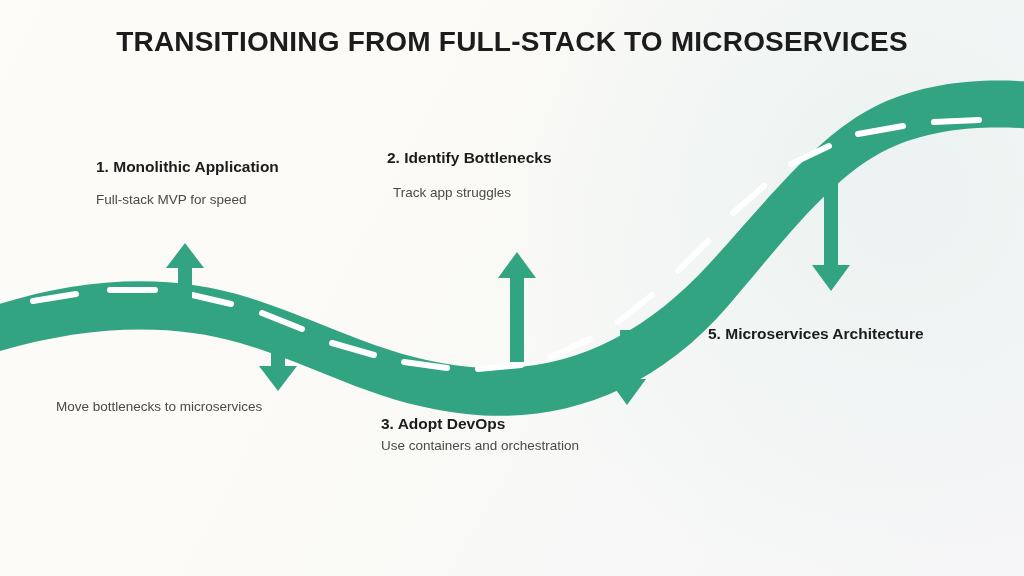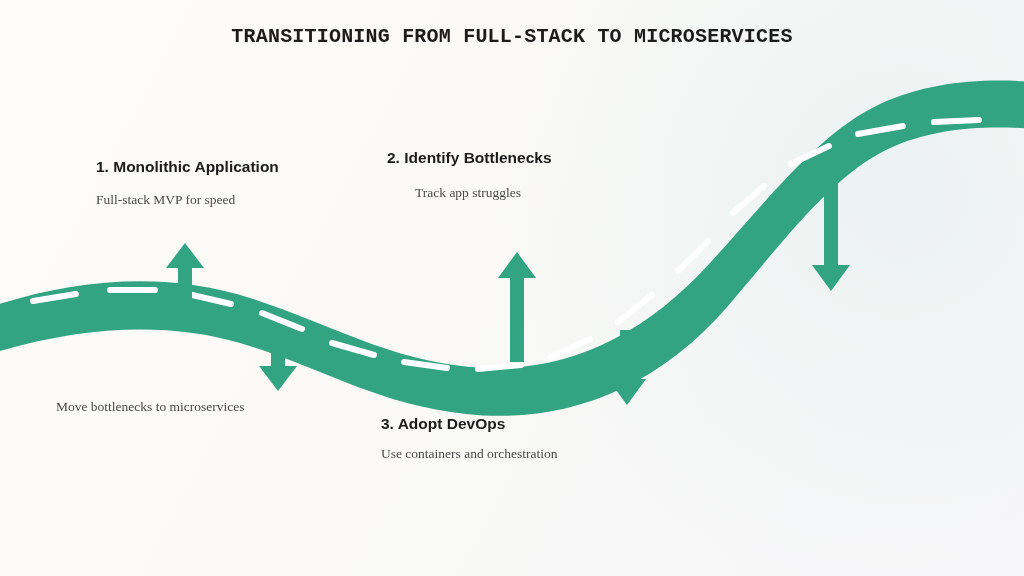--- a/index.html
+++ b/index.html
@@ -28,53 +28,51 @@
     top: 0;
     width: 1024px;
     height: 576px;
   }
   .title {
     position: absolute;
     left: 0;
     top: 24px;
     width: 1024px;
     text-align: center;
-    font-size: 20px;
+    font-size: 28px;
     font-weight: bold;
     letter-spacing: 0.2px;
     line-height: 1.28;
     color: #1c1c1c;
-    font-family: Liberation Mono, monospace;
   }
   .step {
     position: absolute;
   }
   .step-title {
     font-size: 15.5px;
     font-weight: bold;
     color: #1c1c1c;
     line-height: 1.25;
     white-space: nowrap;
   }
   .step-desc {
     font-size: 13.5px;
     font-weight: normal;
     color: #4a4a4a;
     line-height: 1.3;
     white-space: nowrap;
-    font-family: Liberation Serif, serif;
   }
   #step-1 { left: 56px;  top: 157px; margin-left: 40px; }
   #step-1 .step-desc { margin-top: 15px; }
   #step-2 { left: 387px; top: 148px; }
-  #step-2 .step-desc { margin-top: 17px; margin-left: 28px; }
+  #step-2 .step-desc { margin-top: 17px; margin-left: 6px; }
   #step-3 { left: 56px;  top: 398px; }
   #step-3 .step-desc { }
   #step-4 { left: 381px; top: 414px; }
-  #step-4 .step-desc { margin-top: 12px; }
+  #step-4 .step-desc { margin-top: 4px; }
   #step-5 { left: 708px; top: 324px; }
   #step-5 .step-desc { margin-top: 12px; }
 </style>
 </head>
 <body>
 
 <div id="infographic">
 
   <svg id="road-svg" viewBox="0 0 1024 576" xmlns="http://www.w3.org/2000/svg">
 
@@ -149,15 +147,16 @@
   <div class="step" id="step-3">
     <div class="step-desc">Move bottlenecks to microservices</div>
   </div>
 
   <div class="step" id="step-4">
     <div class="step-title">3. Adopt DevOps</div>
     <div class="step-desc">Use containers and orchestration</div>
   </div>
 
   <div class="step" id="step-5">
+    <div class="step-title">5. Microservices Architecture</div>
   </div>
 
 </div>
 
 </body></html>

